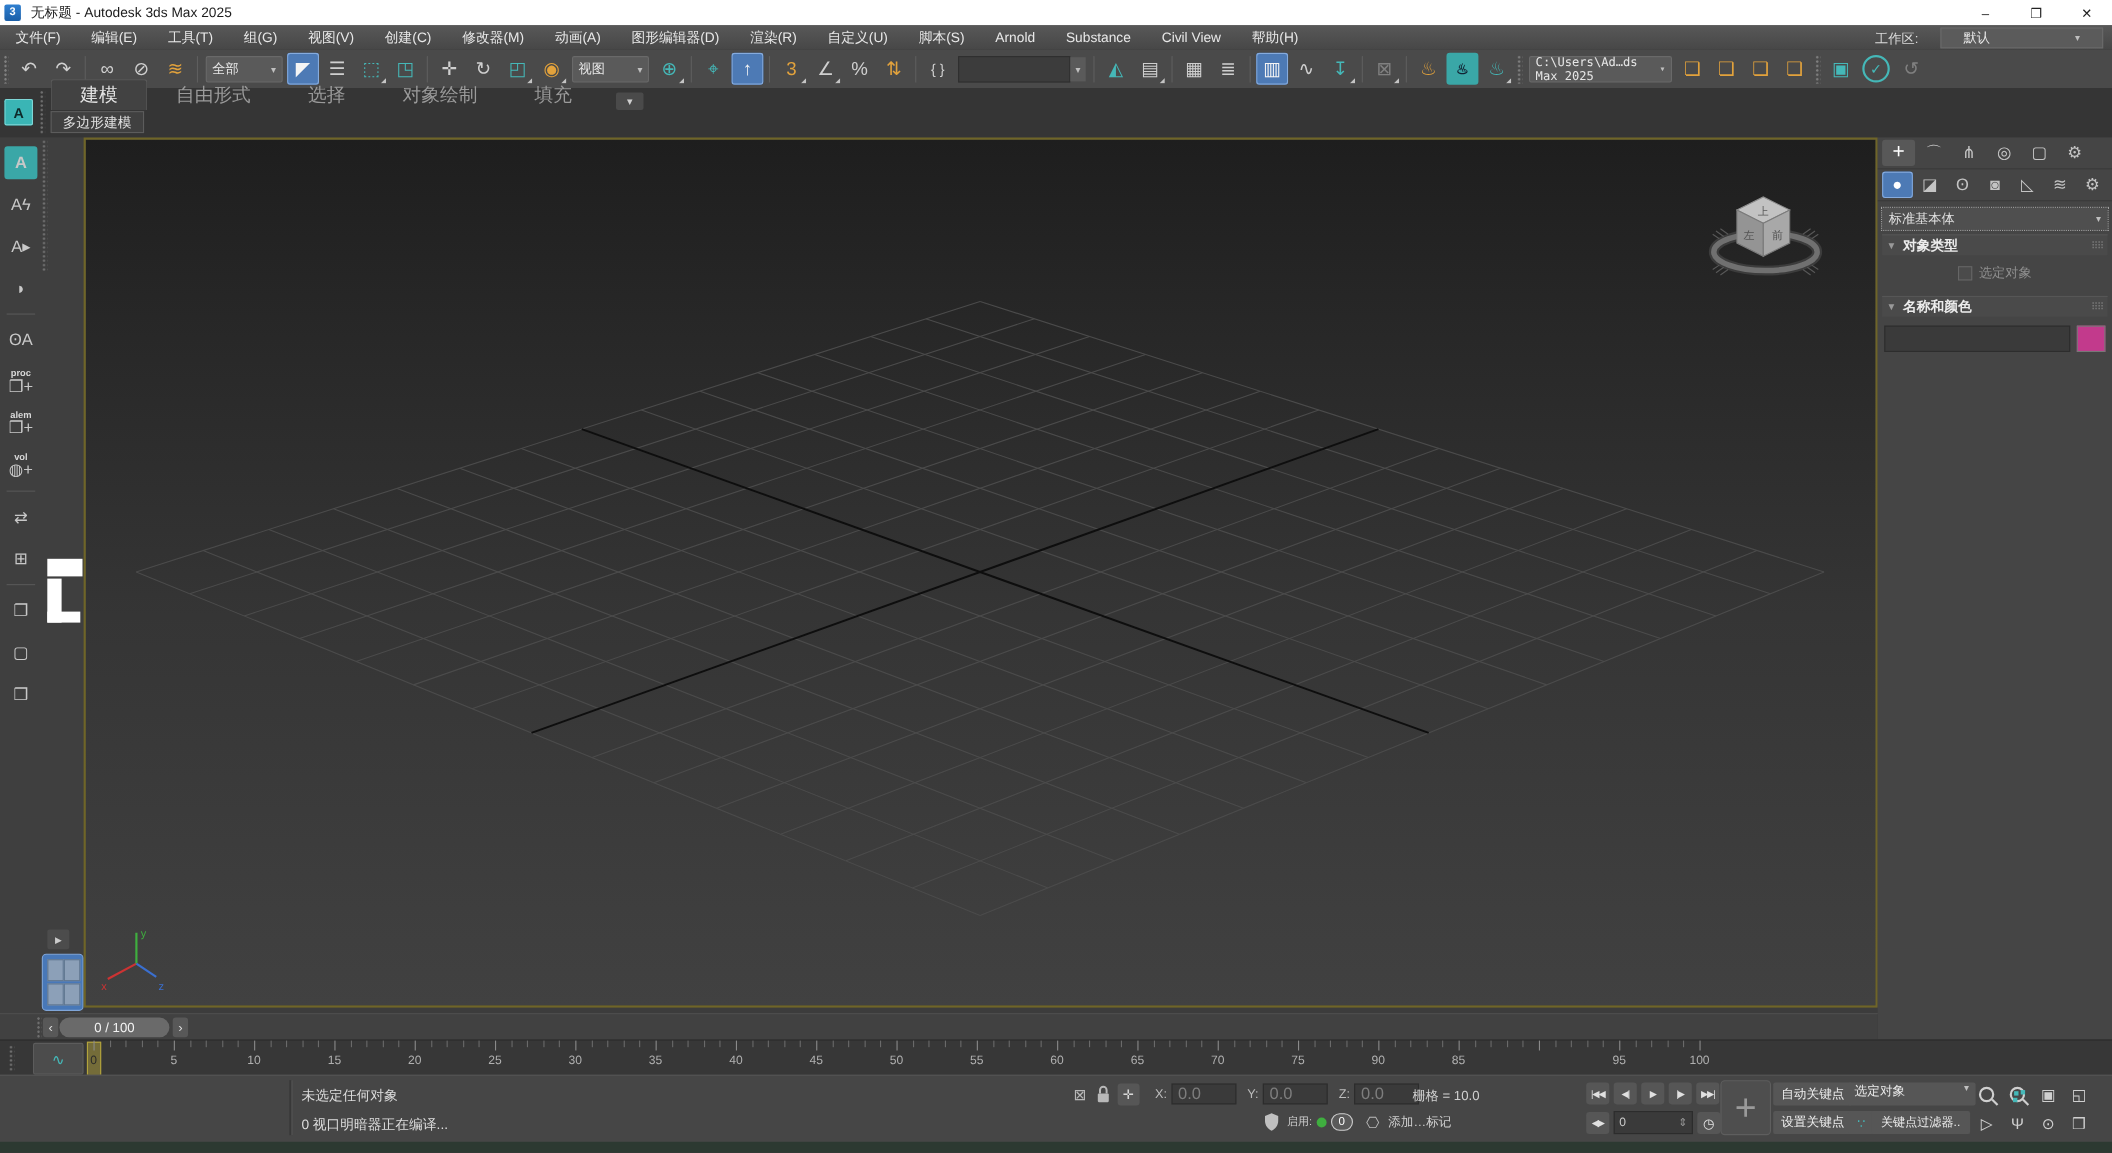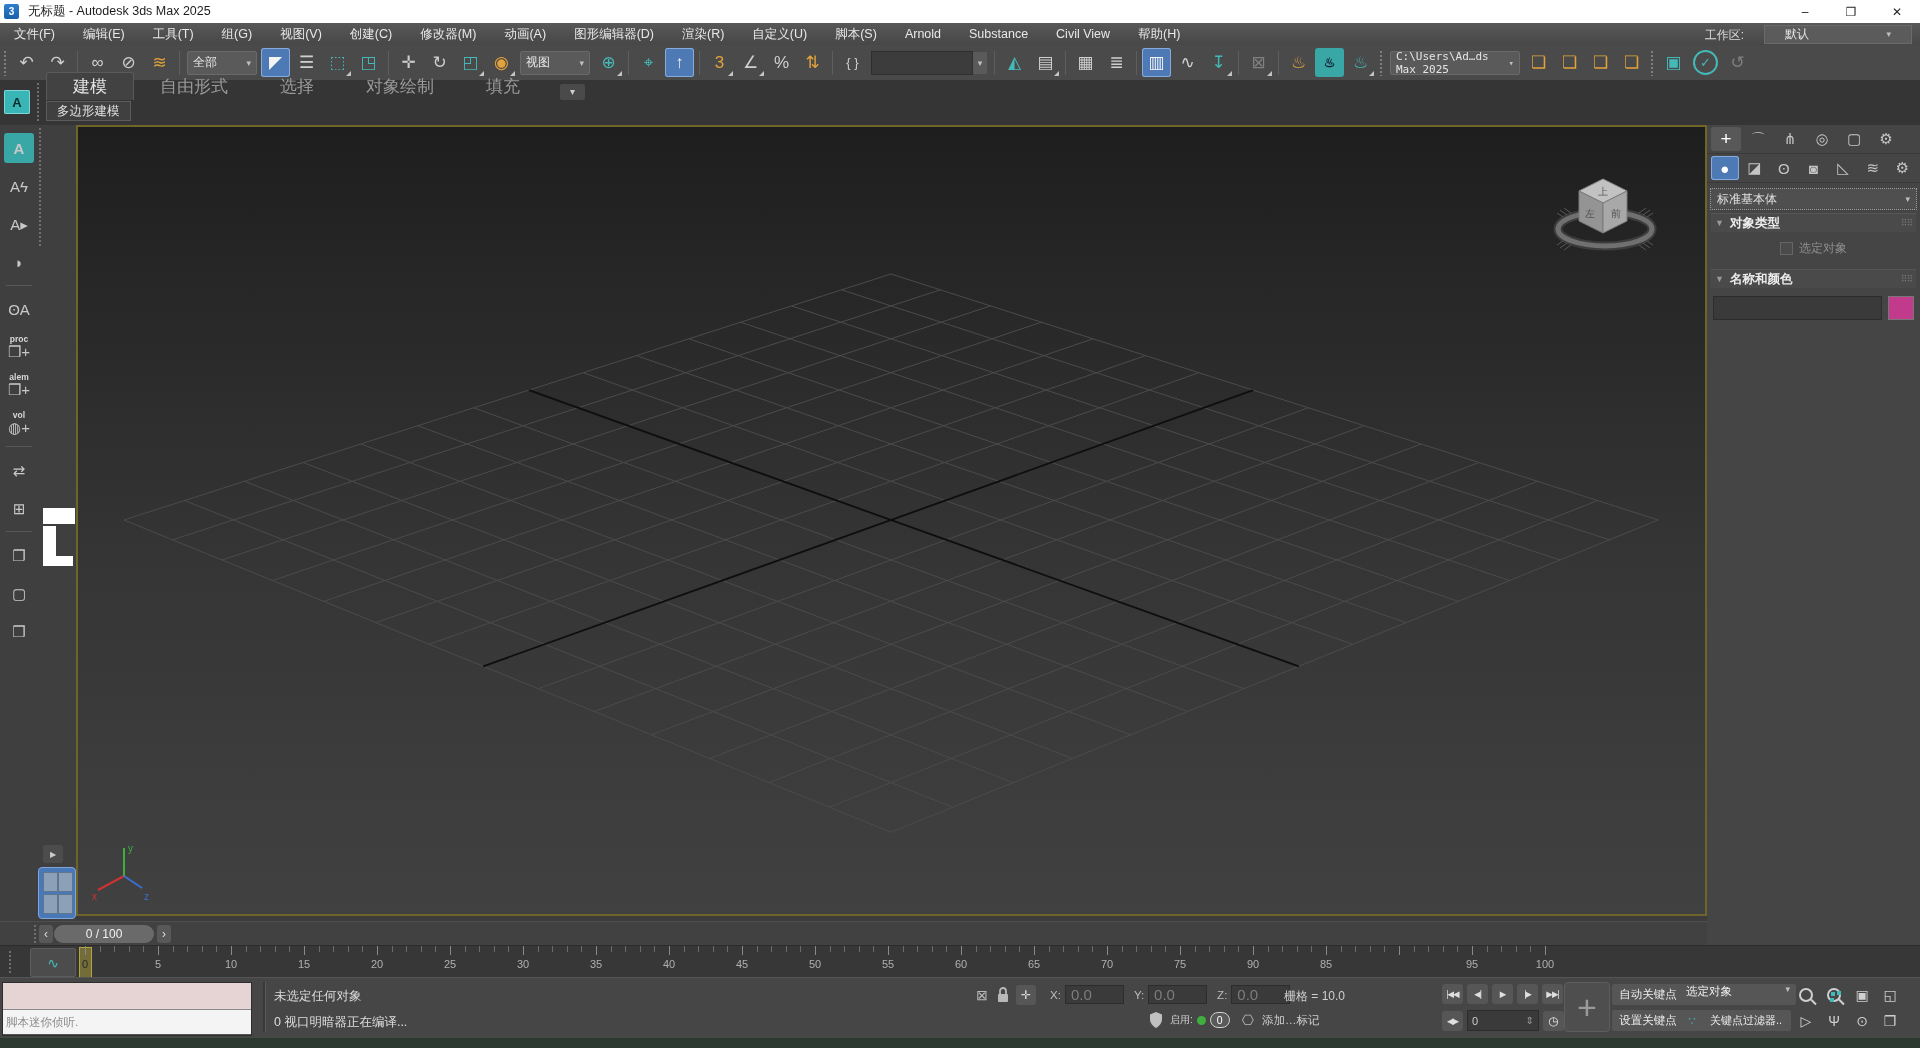--- a/index.html
+++ b/index.html
@@ -594,24 +594,20 @@
         <div class="tick" style="left: 1486.6px;"></div>
         <div class="tick" style="left: 1501.2px;"></div>
         <div class="tick" style="left: 1515.8px;"></div>
         <div class="tick" style="left: 1530.4px;"></div>
         <div class="tick major" style="left: 1545px;"></div>
         <div class="ticklab" style="left: 1545px;">100</div>
       </div>
   </div>
 
   <div id="statusbar">
-    <div id="listener">
-      <div id="listener-pink"></div>
-      <div id="listener-white">脚本迷你侦听.</div>
-    </div>
     <div class="vsep"></div>
     <div id="status-line">未选定任何对象</div>
     <div id="prompt-line">0 视口明暗器正在编译...</div>
 
     <div class="cluster" style="left:972px;top:7px">
       <span class="sicon dim">⊠</span>
       <svg width="14" height="18" style="margin:0 4px">
         <rect x="2" y="8" width="10" height="8" rx="1" fill="#b8b8b8"></rect>
         <path d="M4 8 V5 a3 3 0 0 1 6 0 V8" fill="none" stroke="#b8b8b8" stroke-width="1.8"></path>
       </svg>

